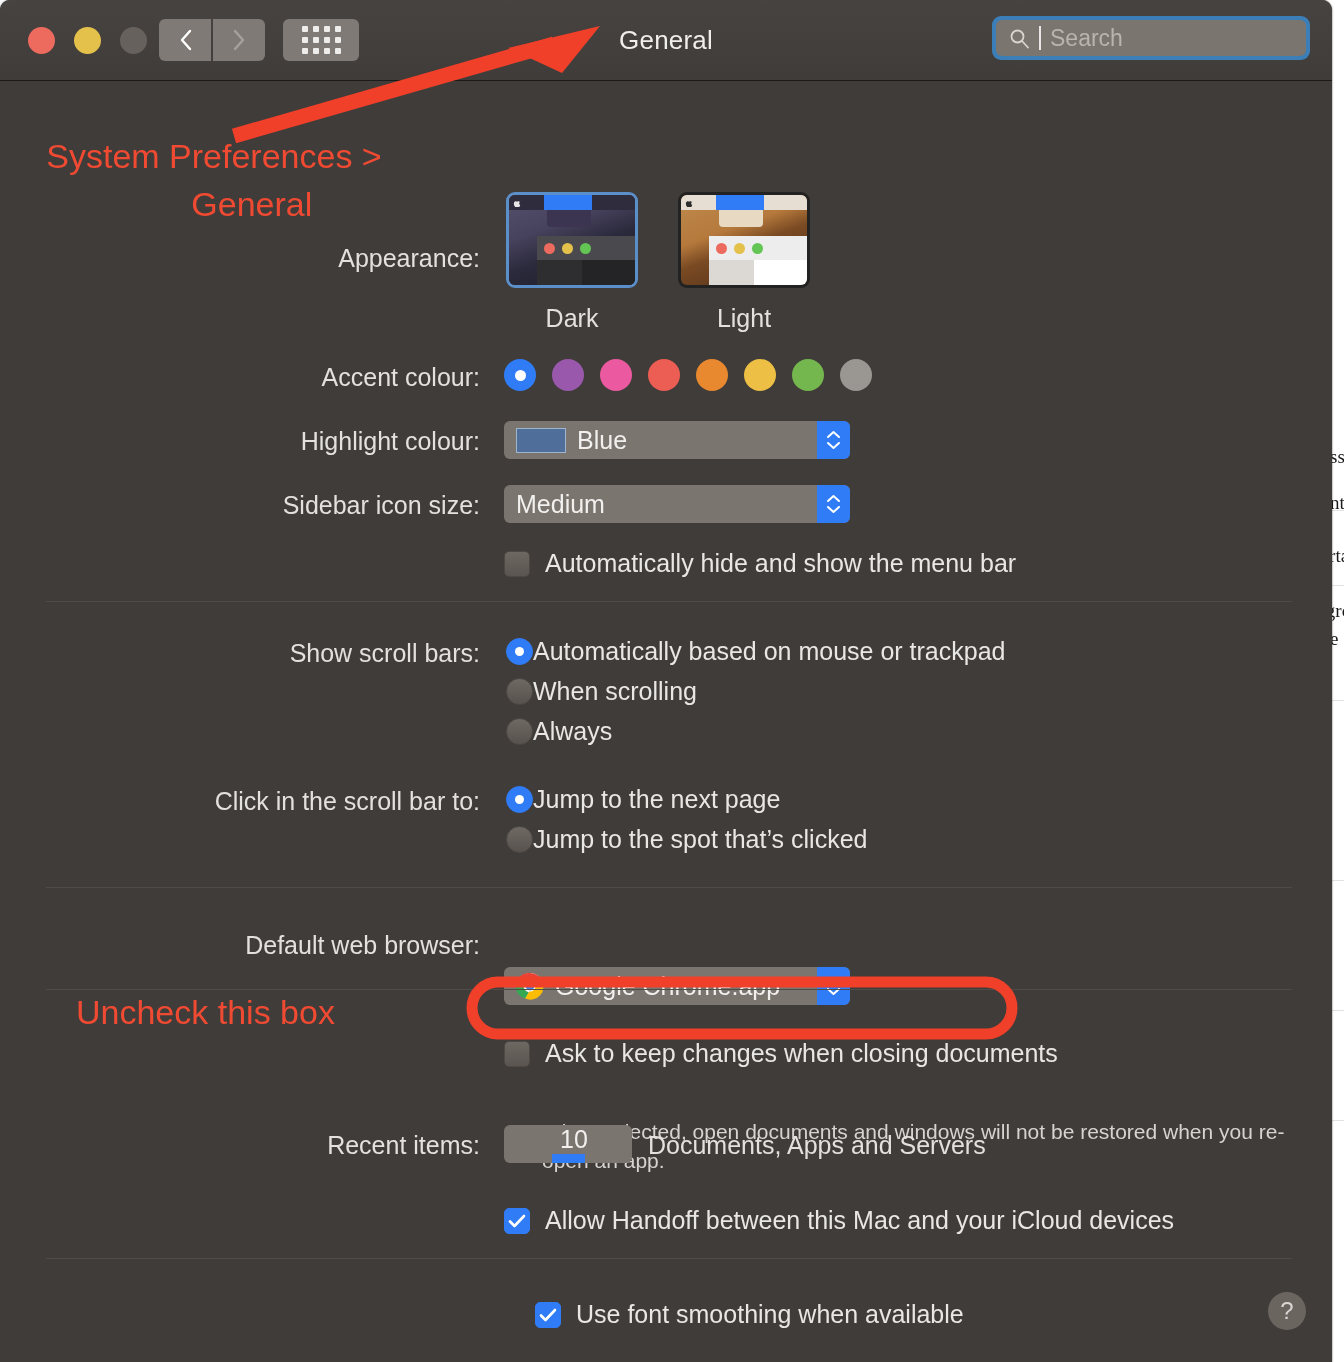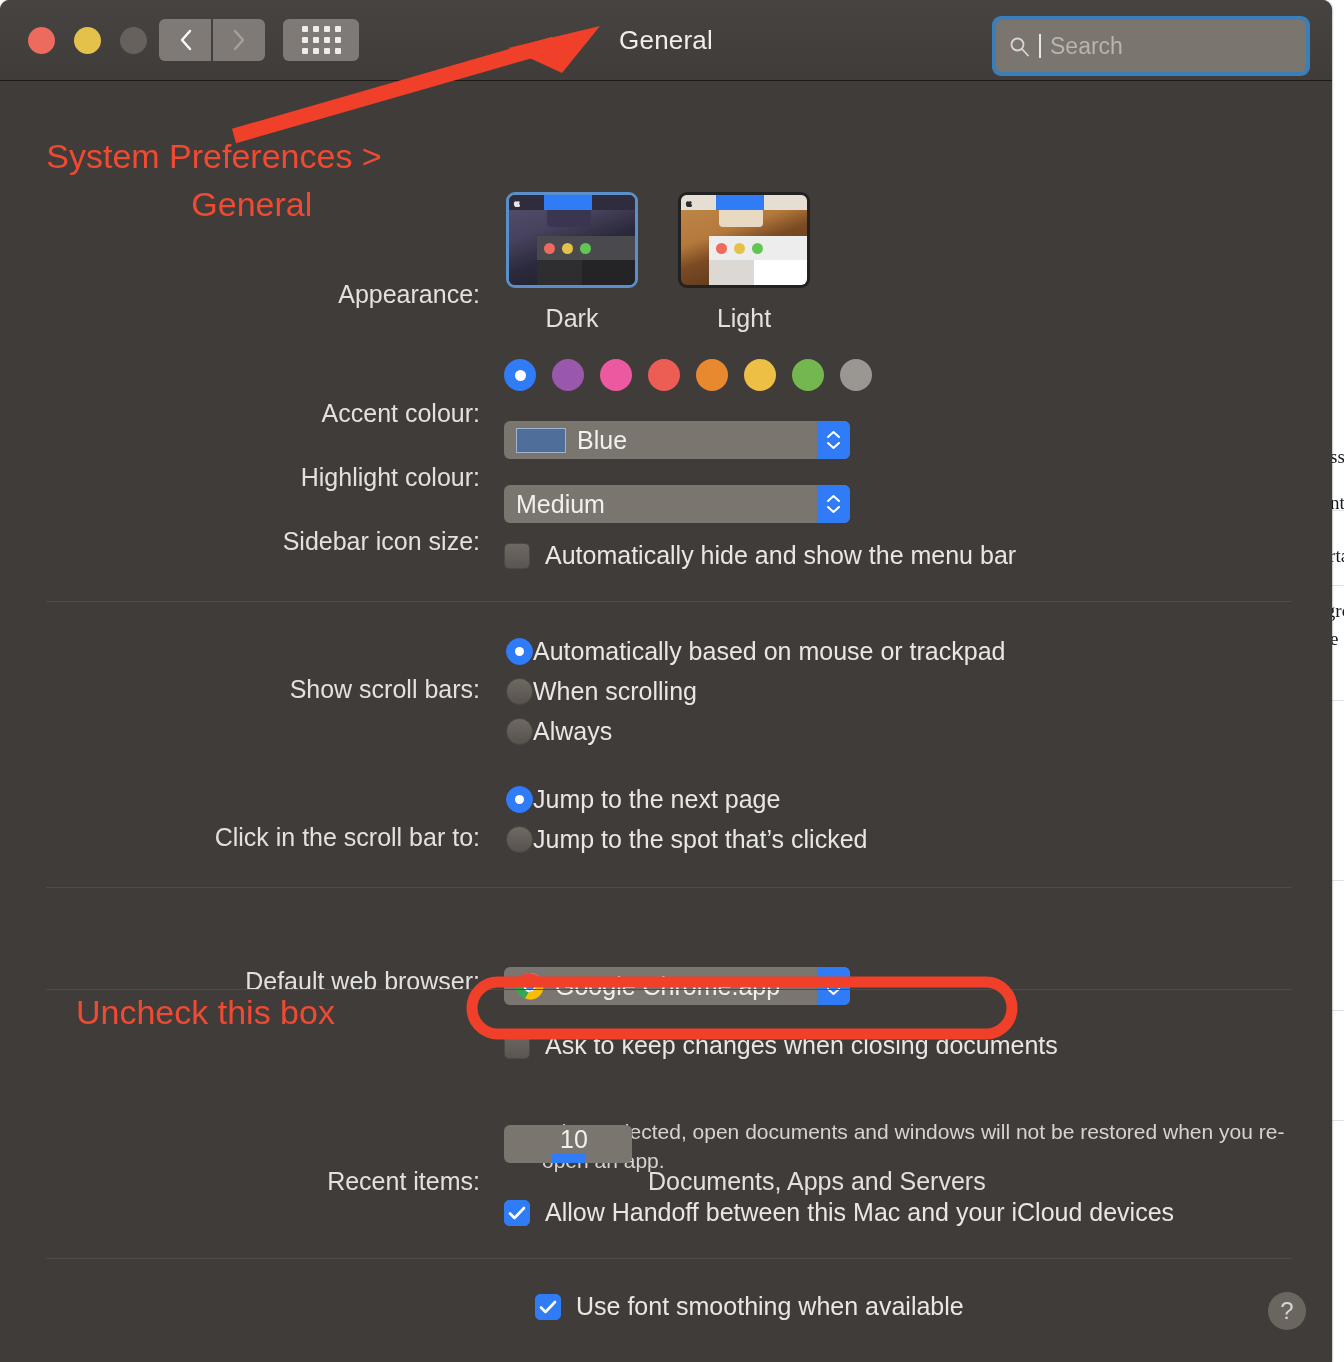--- a/index.html
+++ b/index.html
@@ -57,34 +57,34 @@
   .dots { display:grid; grid-template-columns:repeat(4,6px); grid-gap:5px 5px; }
   .dots i { display:block; width:6px; height:6px; background:#efedeb; border-radius:1px; }
 
   .wtitle {
     position:absolute; left:0; top:0; width:100%; height:81px;
     display:flex; align-items:center; justify-content:center;
     color:#f0eeec; font-size:26px; letter-spacing:.2px;
   }
 
   .searchwrap {
-    position:absolute; right:22px; top:16px; width:318px; height:60px;
+    position:absolute; right:22px; top:16px; width:318px; height:44px;
     border-radius:9px; background:#3c7fb8; padding:4px;
   }
   .searchfield {
     width:100%; height:100%; border-radius:6px; background:#7a756f;
     display:flex; align-items:center; padding-left:13px; gap:9px;
   }
   .mag { width:21px; height:21px; flex:none; }
   .caret { width:2px; height:24px; background:#e9e7e5; }
   .ph { color:#b9b4ae; font-size:23px; }
 
   
   .content { position:relative; width:100%; height:1281px; background:#403c39; }
-  .lbl-col { position:absolute; right:auto; text-align:right; color:#e3e1df; font-size:25px;margin-top:36px; }
+  .lbl-col { position:absolute; right:auto; text-align:right; color:#e3e1df; font-size:25px; }
 
   .divider { position:absolute; left:46px; width:1246px; height:1px; background:#504b47; }
 
   
   .thumbs { position:absolute; left:506px; top:111px; display:flex; gap:40px; }
   .thumbbox { width:132px; }
   .thumb {
     width:132px; height:96px; border-radius:9px; overflow:hidden; position:relative;
     border:3px solid transparent; background:#222;
   }
@@ -129,21 +129,21 @@
     width:33px; height:100%; background:#2f7cf6; display:flex; flex-direction:column;
     align-items:center; justify-content:center; gap:2px; flex:none;
   }
   .stepper svg { display:block; }
   .colorchip { width:50px; height:25px; background:#4f6e99; border:1px solid #9fb4cf; }
 
   
   .cb { width:26px; height:26px; border-radius:5px; flex:none; }
   .cb.off { background: linear-gradient(#6d6862,#5a5550); border:1px solid #4e4944; }
   .cb.on  { background:#2f7cf6; border:1px solid #2f7cf6; display:flex; align-items:center; justify-content:center; }
-  .cbrow { position:absolute; display:flex; align-items:center; gap:15px; }
+  .cbrow { position:absolute; display:flex; align-items:center; gap:15px;margin-top:8px; }
   .cbrow .t { color:#e9e7e5; font-size:25px; white-space:nowrap; }
 
   
   .rb { width:27px; height:27px; border-radius:50%; flex:none; position:relative; }
   .rb.off { background: linear-gradient(#6e6963,#57524d); border:1px solid #4e4944; }
   .rb.on  { background:#2f7cf6; border:1px solid #2f7cf6; }
   .rb.on::after { content:""; position:absolute; left:50%; top:50%; width:9px; height:9px;
                   margin:-4.5px 0 0 -4.5px; background:#fff; border-radius:50%; }
   .rbrow { position:absolute; display:flex; align-items:center; }
   .rbrow .t { color:#e9e7e5; font-size:25px; white-space:nowrap; }

